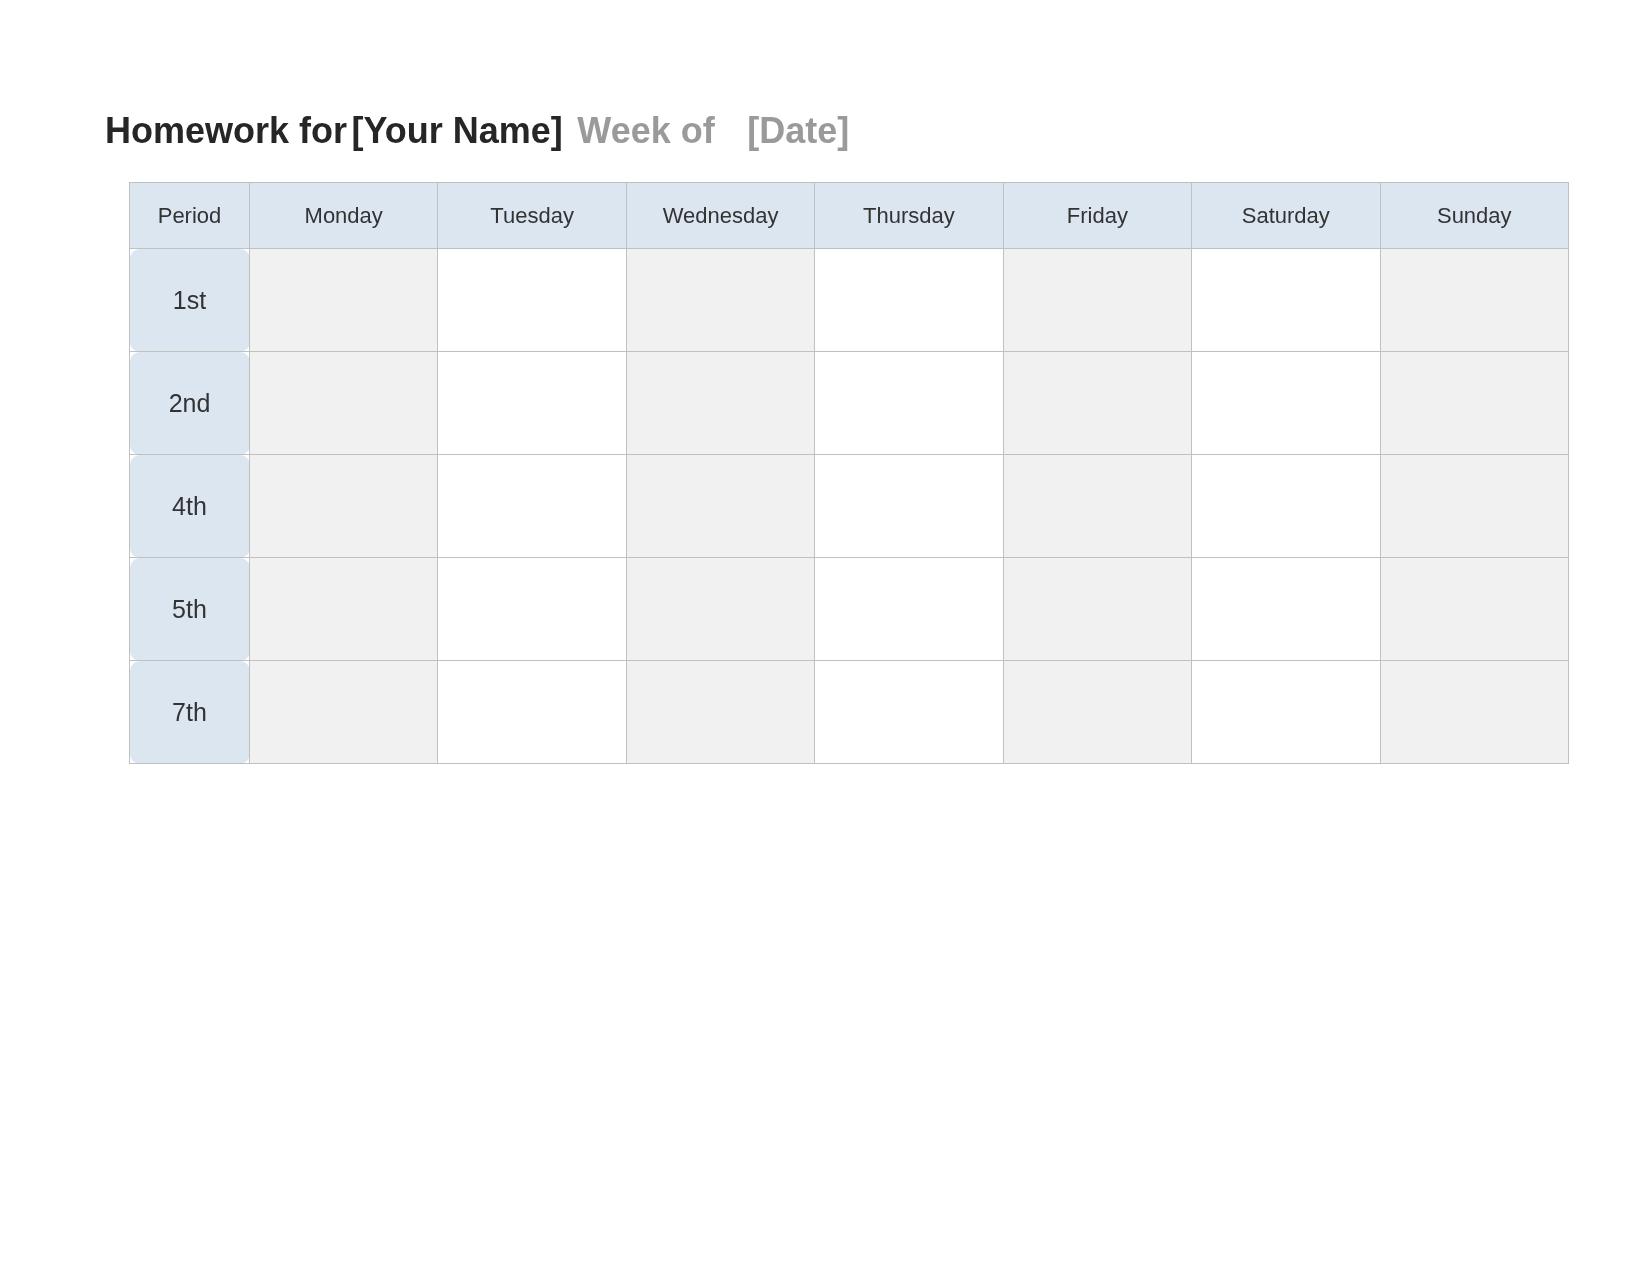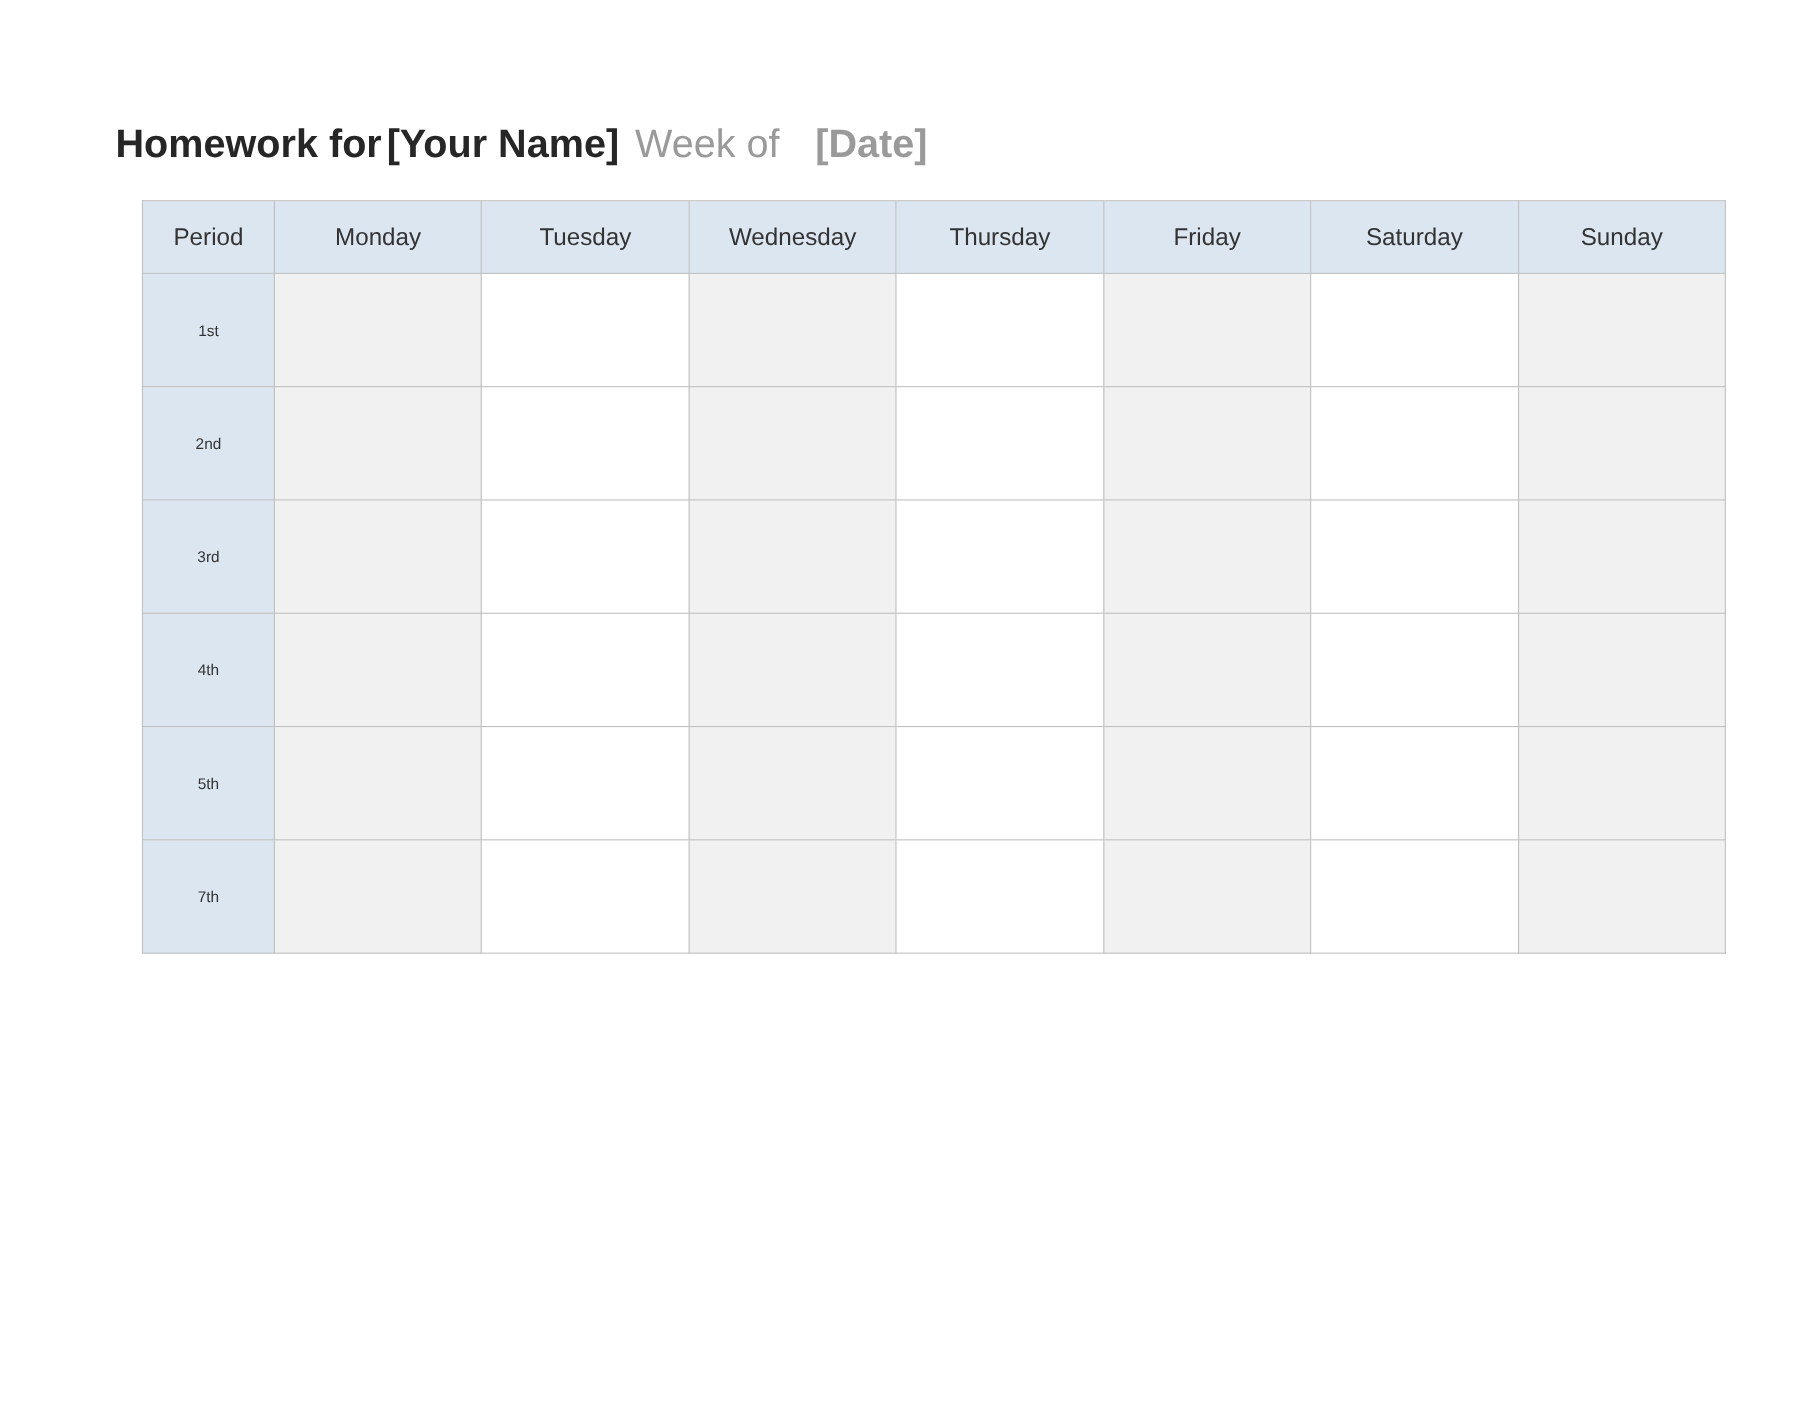--- a/index.html
+++ b/index.html
@@ -18,21 +18,21 @@
       margin-bottom: 30px;
     }
     .title-main {
       font-size: 36px;
       font-weight: 700;
       color: #262626;
       display: inline;
     }
     .title-week {
       font-size: 36px;
-      font-weight: 400;
+      font-weight: 700;
       color: #9a9a9a;
       display: inline;
       margin-left: 10px;
       margin-top: 37px;
     }
     .title-date {
       font-size: 36px;
       font-weight: 700;
       color: #9a9a9a;
       display: inline;
@@ -58,22 +58,23 @@
       height: 66px;
       font-size: 22px;
     }
     table.schedule thead th.period-head {
       width: 120px;
       background: #dce6f0;
     }
     table.schedule tbody th.row-head {
       background: #dce6f0;
       width: 120px;
-      font-size: 14px;
+      font-size: 25px;
       font-weight: 400;
+      border-radius: 10px;
     }
     table.schedule tbody td {
       height: 103px;
       background: #ffffff;
     }
     table.schedule tbody td.shaded {
       background: #f1f1f1;
     }
   </style>
 </head>
@@ -114,30 +115,20 @@
       <th class="row-head">2nd</th>
       <td class="shaded"></td>
       <td></td>
       <td class="shaded"></td>
       <td></td>
       <td class="shaded"></td>
       <td></td>
       <td class="shaded"></td>
     </tr>
     <tr>
-      <th class="row-head">3rd</th>
-      <td class="shaded"></td>
-      <td></td>
-      <td class="shaded"></td>
-      <td></td>
-      <td class="shaded"></td>
-      <td></td>
-      <td class="shaded"></td>
-    </tr>
-    <tr>
       <th class="row-head">4th</th>
       <td class="shaded"></td>
       <td></td>
       <td class="shaded"></td>
       <td></td>
       <td class="shaded"></td>
       <td></td>
       <td class="shaded"></td>
     </tr>
     <tr>

